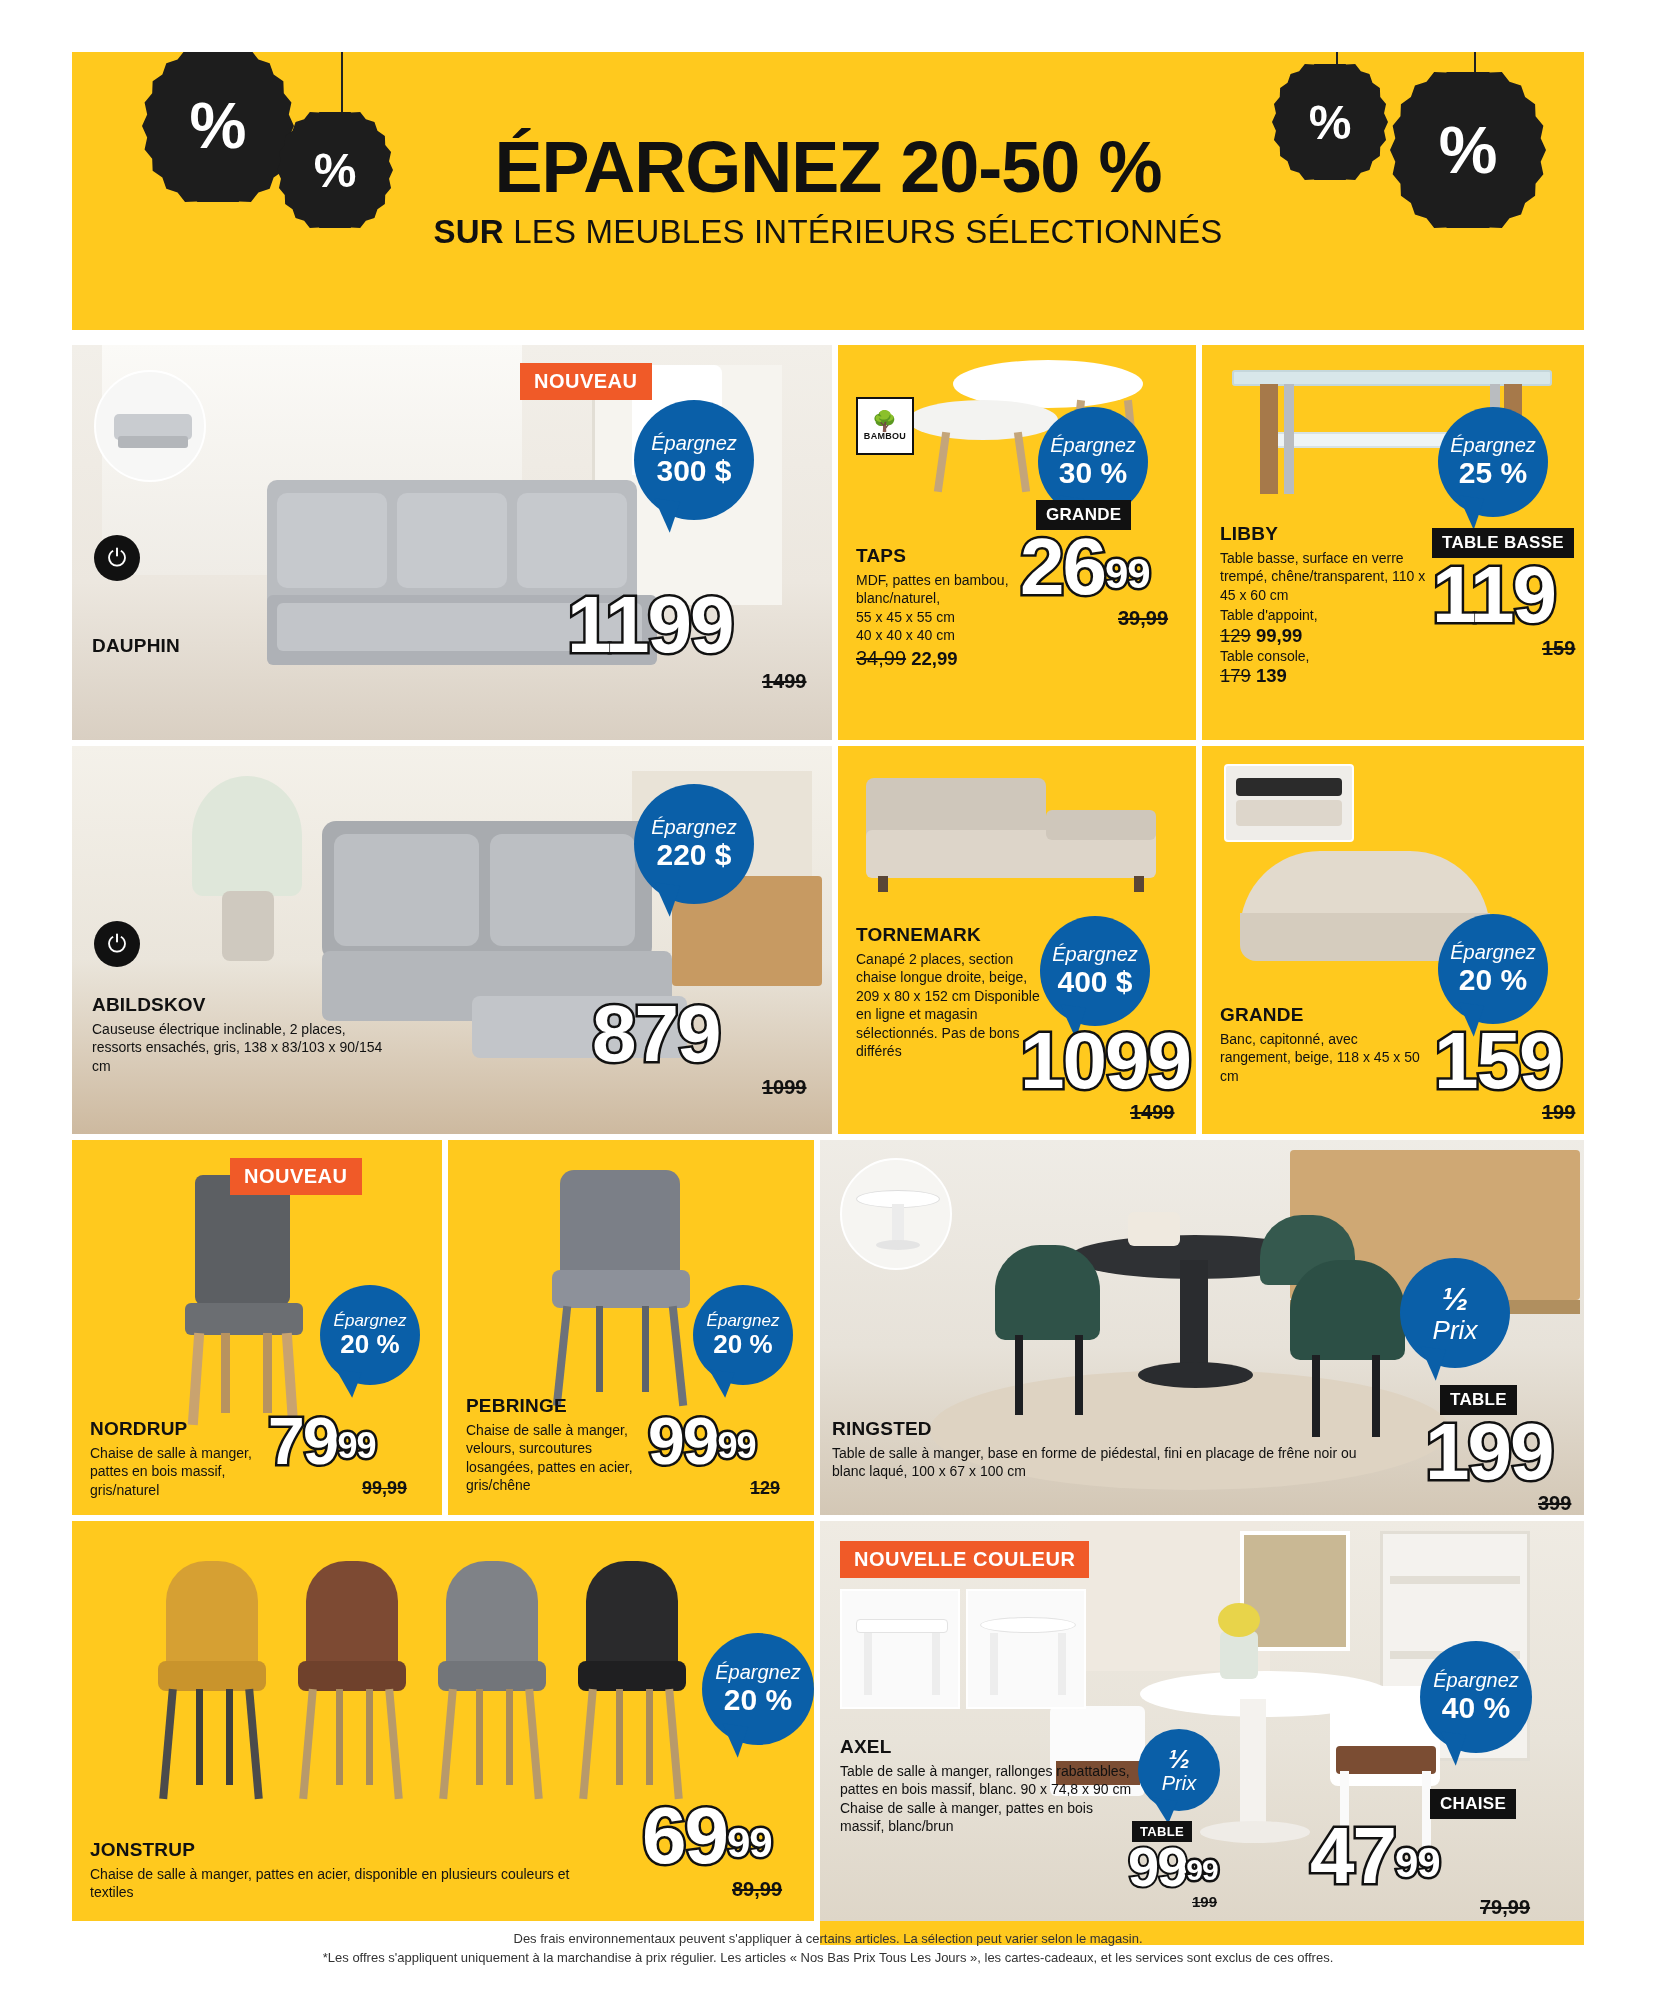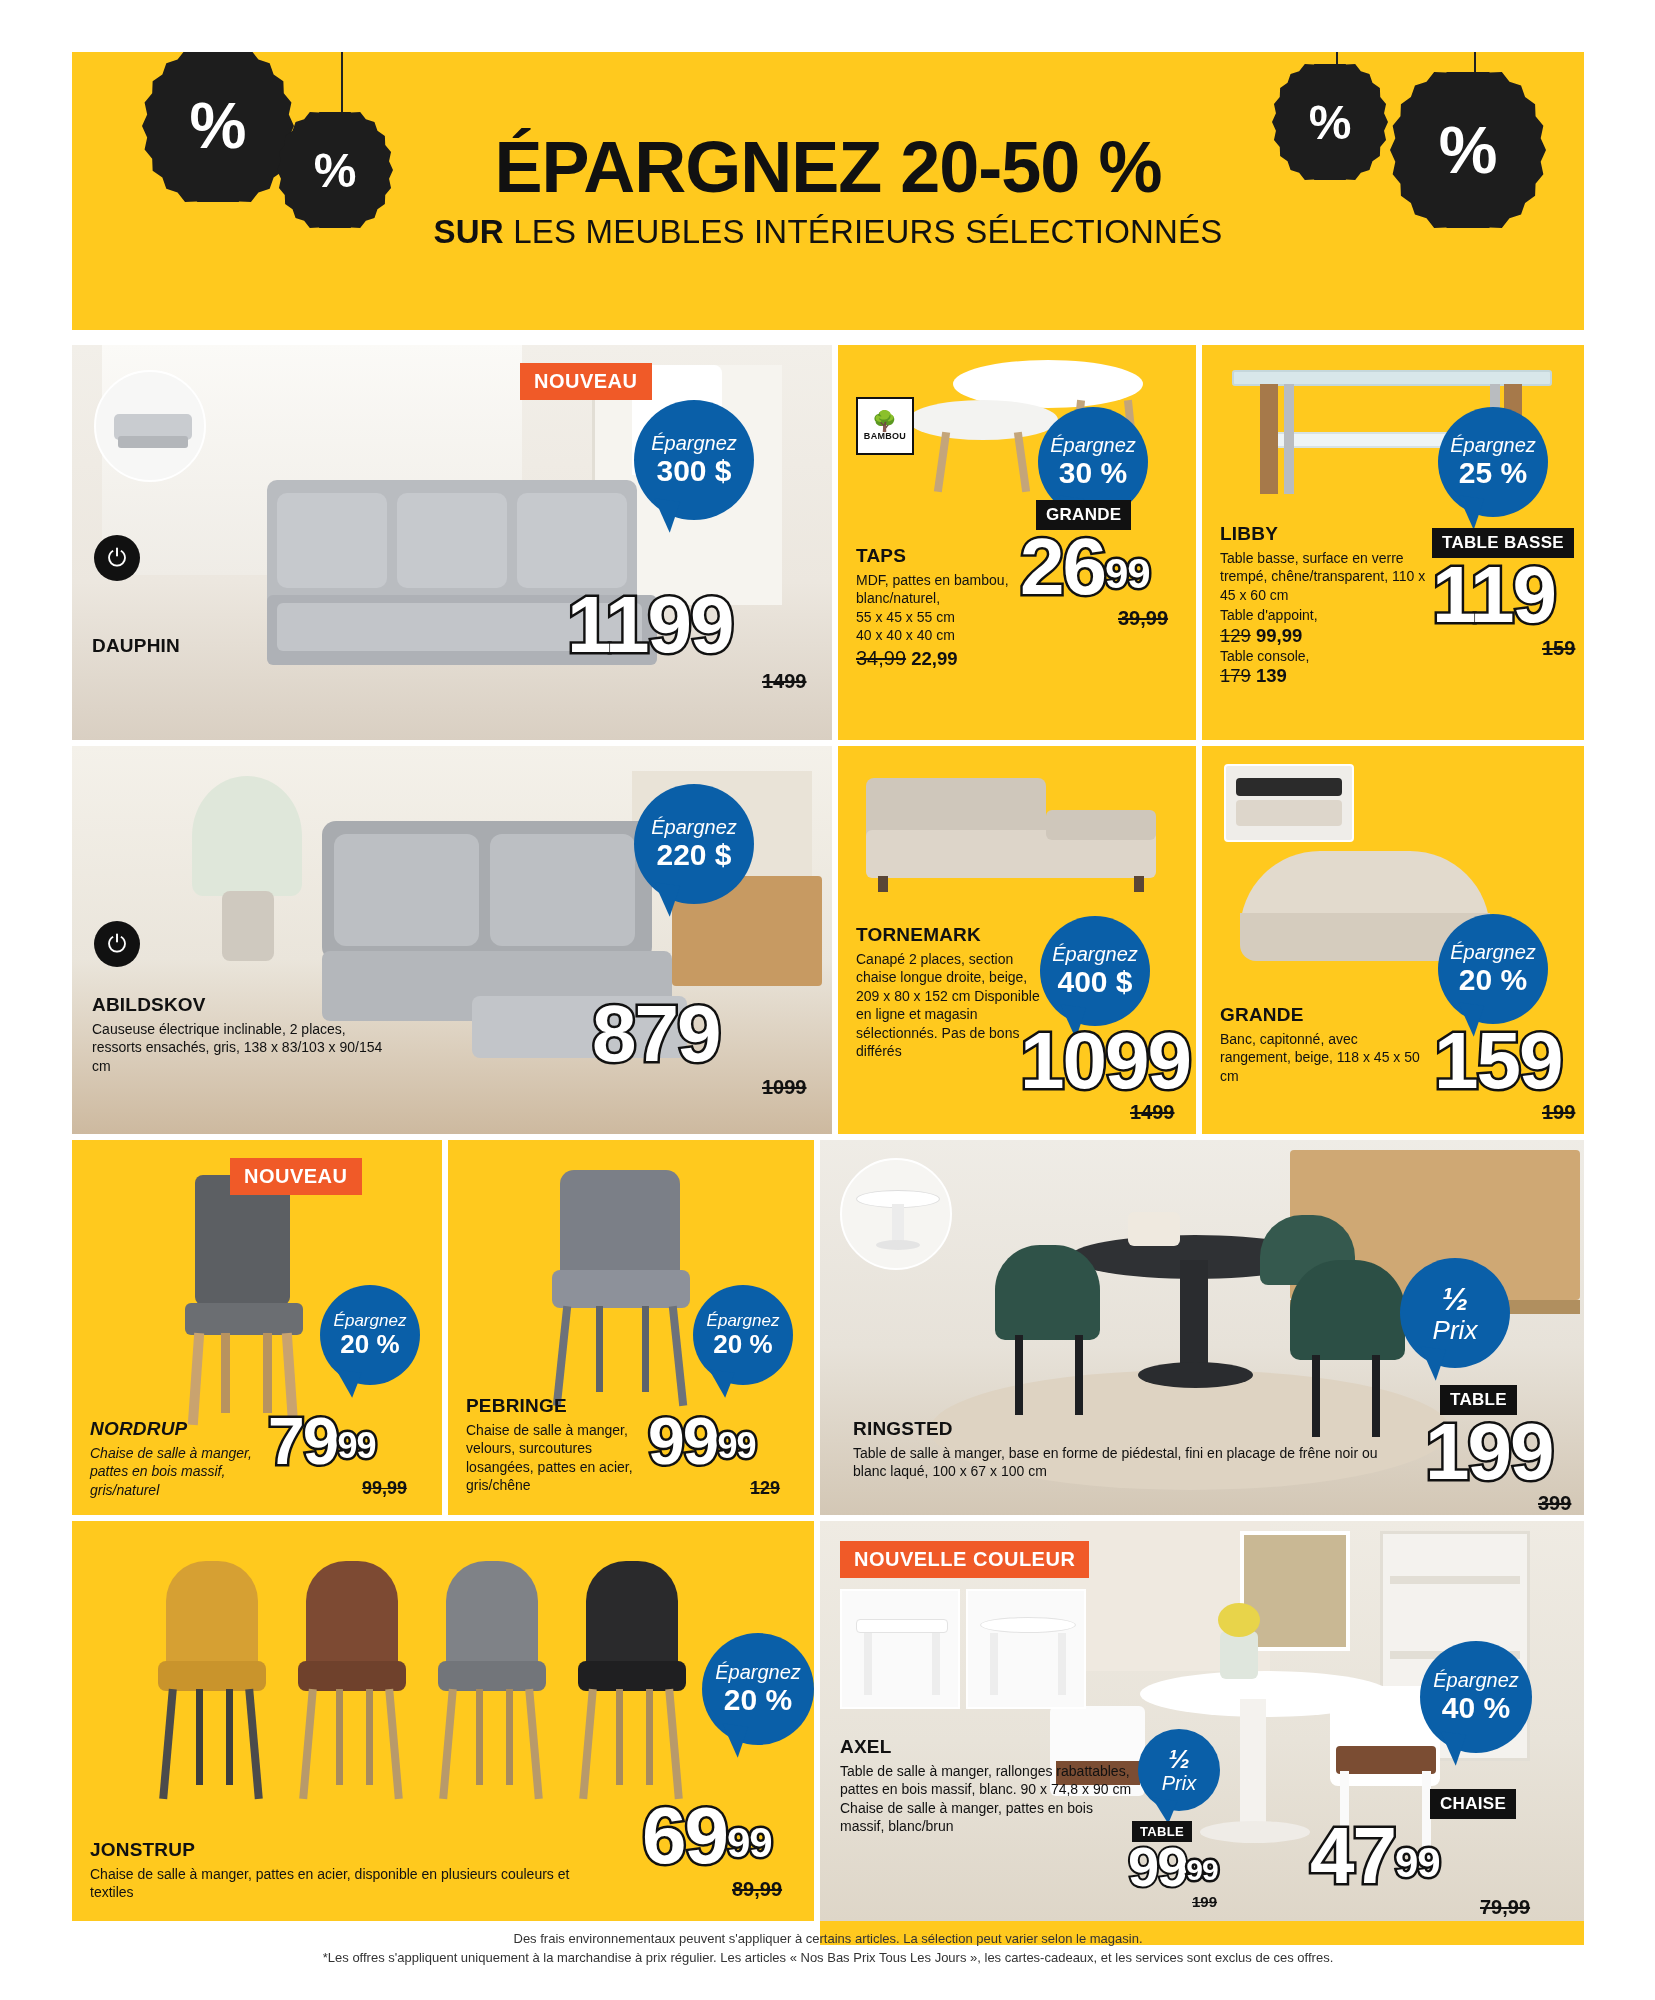--- a/index.html
+++ b/index.html
@@ -360,21 +360,21 @@
       <div style="position:absolute;left:108px;top:158px;width:10px;height:92px;background:#c9a36f;transform:rotate(-4deg);"></div>
       <div style="position:absolute;left:44px;top:158px;width:9px;height:80px;background:#b8935f;"></div>
       <div style="position:absolute;left:86px;top:158px;width:9px;height:80px;background:#b8935f;"></div>
     </div>
     <div class="nouveau" style="left:158px; top:18px;">NOUVEAU</div>
     <div class="bubble" style="left:248px; top:145px; width:100px; height:100px;">
       <div class="b1" style="font-size:17px;">Épargnez</div>
       <div class="b2" style="font-size:26px;">20 %</div>
       <div class="tail" style="left:14px; border-top-width:26px;"></div>
     </div>
-    <div style="position:absolute; left:18px; top:278px; width:180px;font-style:italic;">
+    <div style="position:absolute; left:18px; top:278px; width:180px;">
       <div class="prod-name">NORDRUP</div>
       <div class="prod-desc">Chaise de salle à manger, pattes en bois massif, gris/naturel</div>
     </div>
     <div class="price" style="left:196px; top:268px;">
       <span class="maj" style="font-size:66px;">79</span><span class="cts" style="font-size:36px;">99</span>
     </div>
     <div class="old-price" style="left:290px; top:338px; font-size:18px;">99,99</div>
   </div>
 
   <div class="grid-cell" style="left:448px; top:1140px; width:366px; height:375px;">
@@ -425,21 +425,21 @@
       <div style="position:absolute;left:14px;top:30px;width:84px;height:18px;background:#fff;border:1px solid #ddd;border-radius:50%;"></div>
       <div style="position:absolute;left:50px;top:44px;width:12px;height:40px;background:#ececec;"></div>
       <div style="position:absolute;left:34px;top:80px;width:44px;height:10px;background:#e4e4e4;border-radius:50%;"></div>
     </div>
     <div class="bubble half" style="left:580px; top:118px; width:110px; height:110px;">
       <div class="b1">½</div>
       <div class="b2">Prix</div>
       <div class="tail"></div>
     </div>
     <div class="badge-black" style="left:620px; top:245px;">TABLE</div>
-    <div style="position:absolute; left:33px; top:278px; width:560px;">
+    <div style="position:absolute; left:12px; top:278px; width:560px;">
       <div class="prod-name">RINGSTED</div>
       <div class="prod-desc">Table de salle à manger, base en forme de piédestal, fini en placage de frêne noir ou blanc laqué, 100 x 67 x 100 cm</div>
     </div>
     <div class="price" style="left:605px; top:272px;">
       <span class="maj">199</span>
     </div>
     <div class="old-price" style="left:718px; top:352px;">399</div>
   </div>
 
   <div class="grid-cell" style="left:72px; top:1521px; width:742px; height:400px;">

